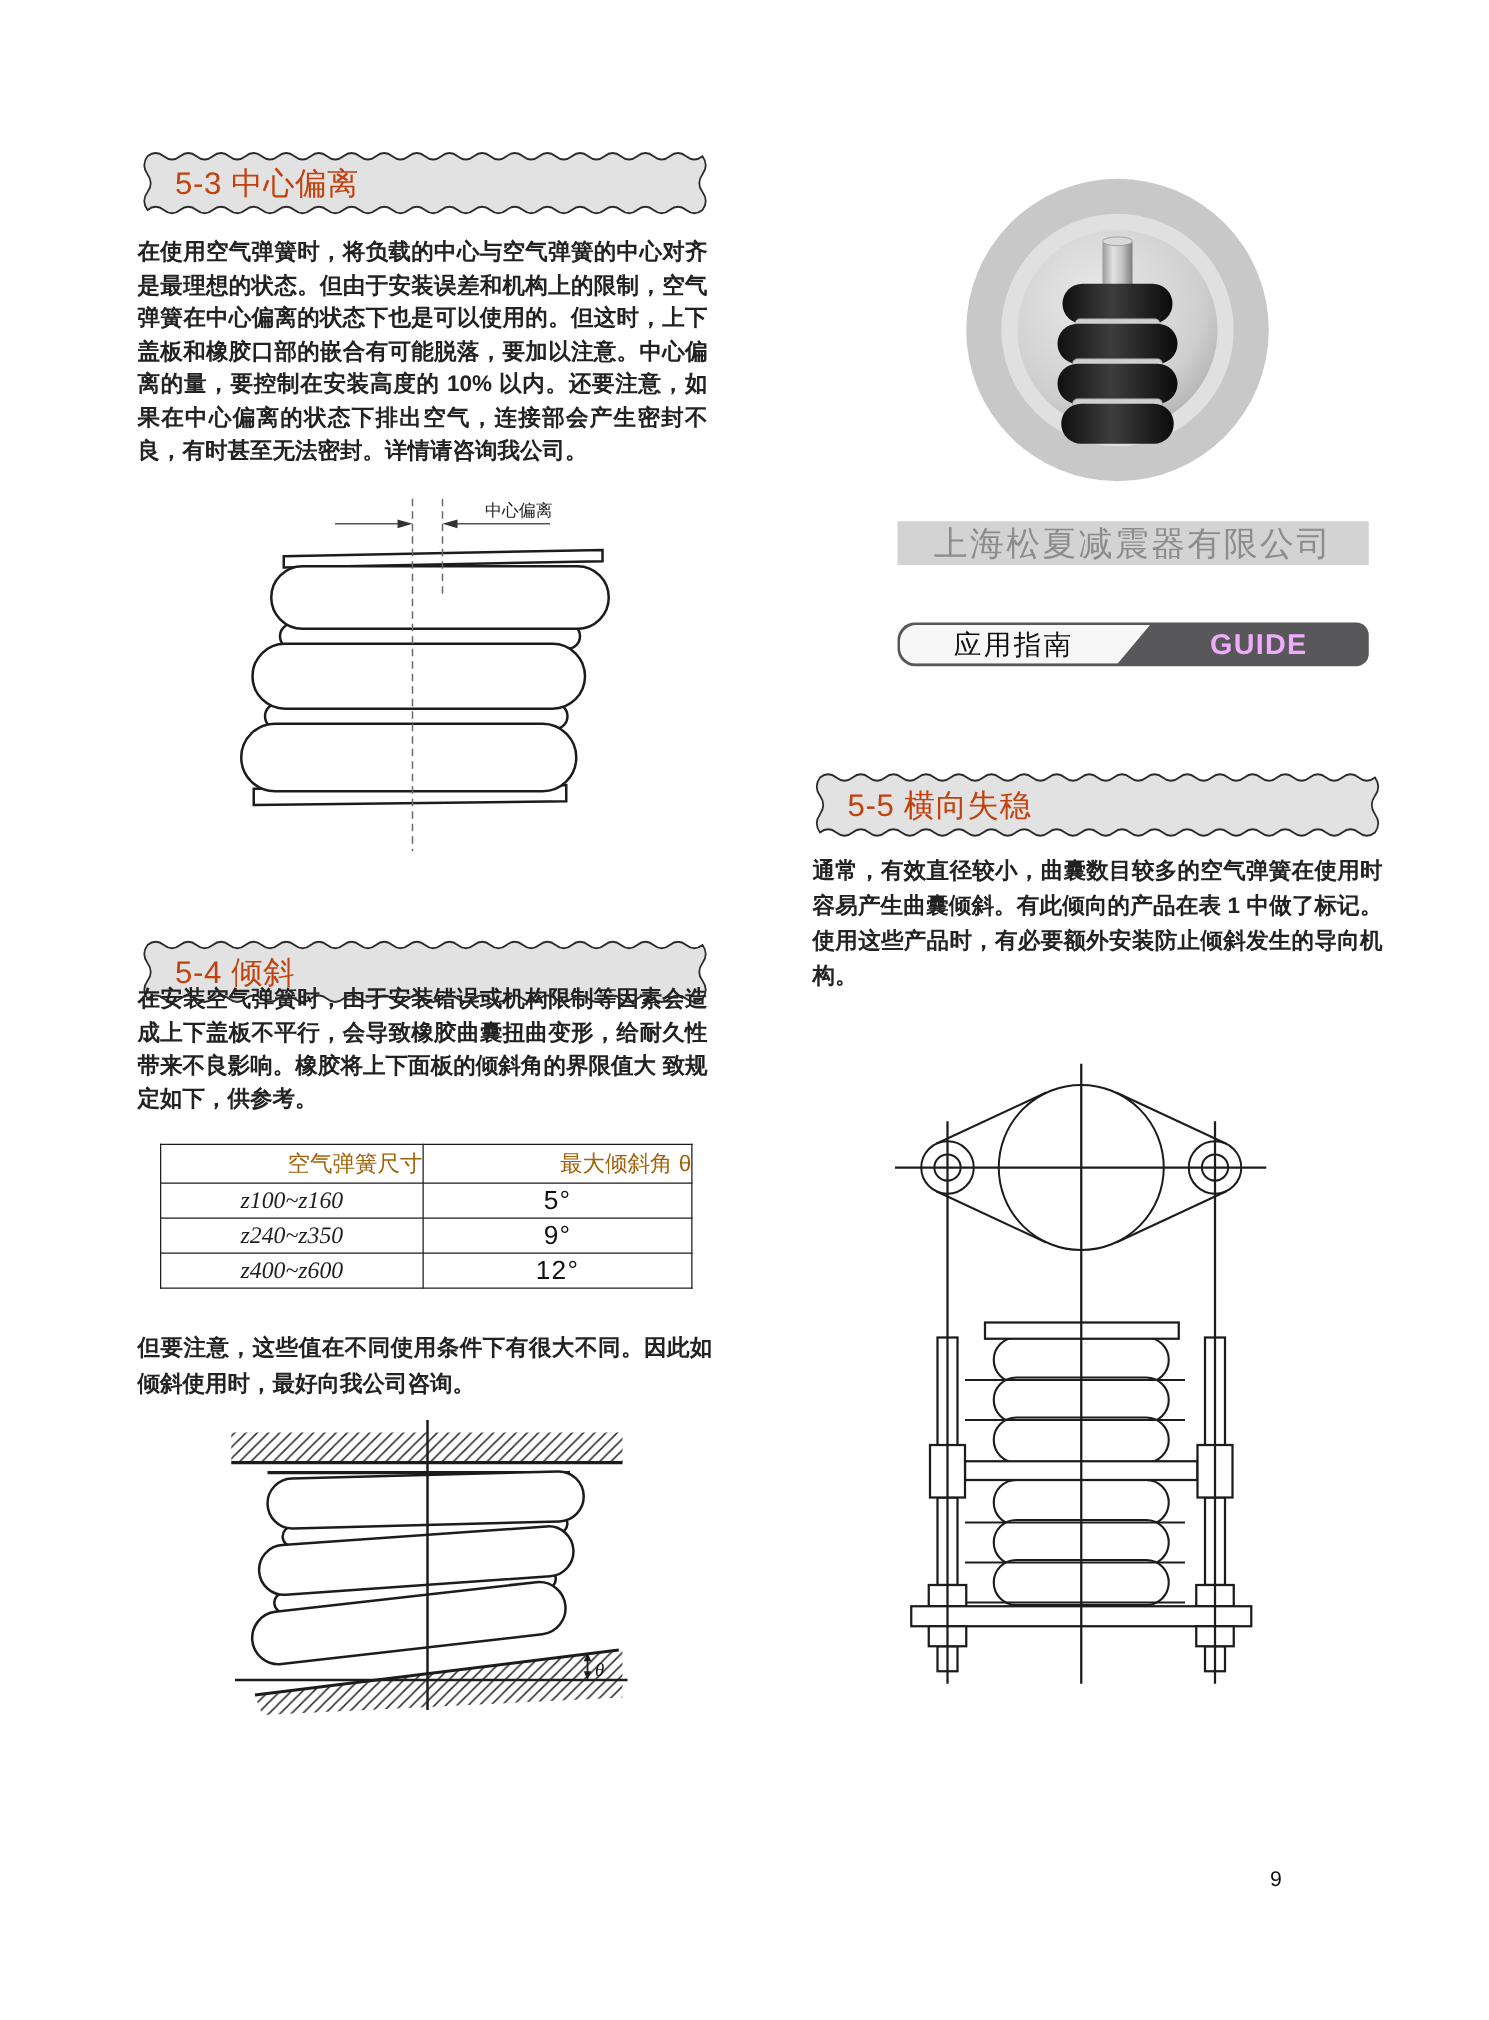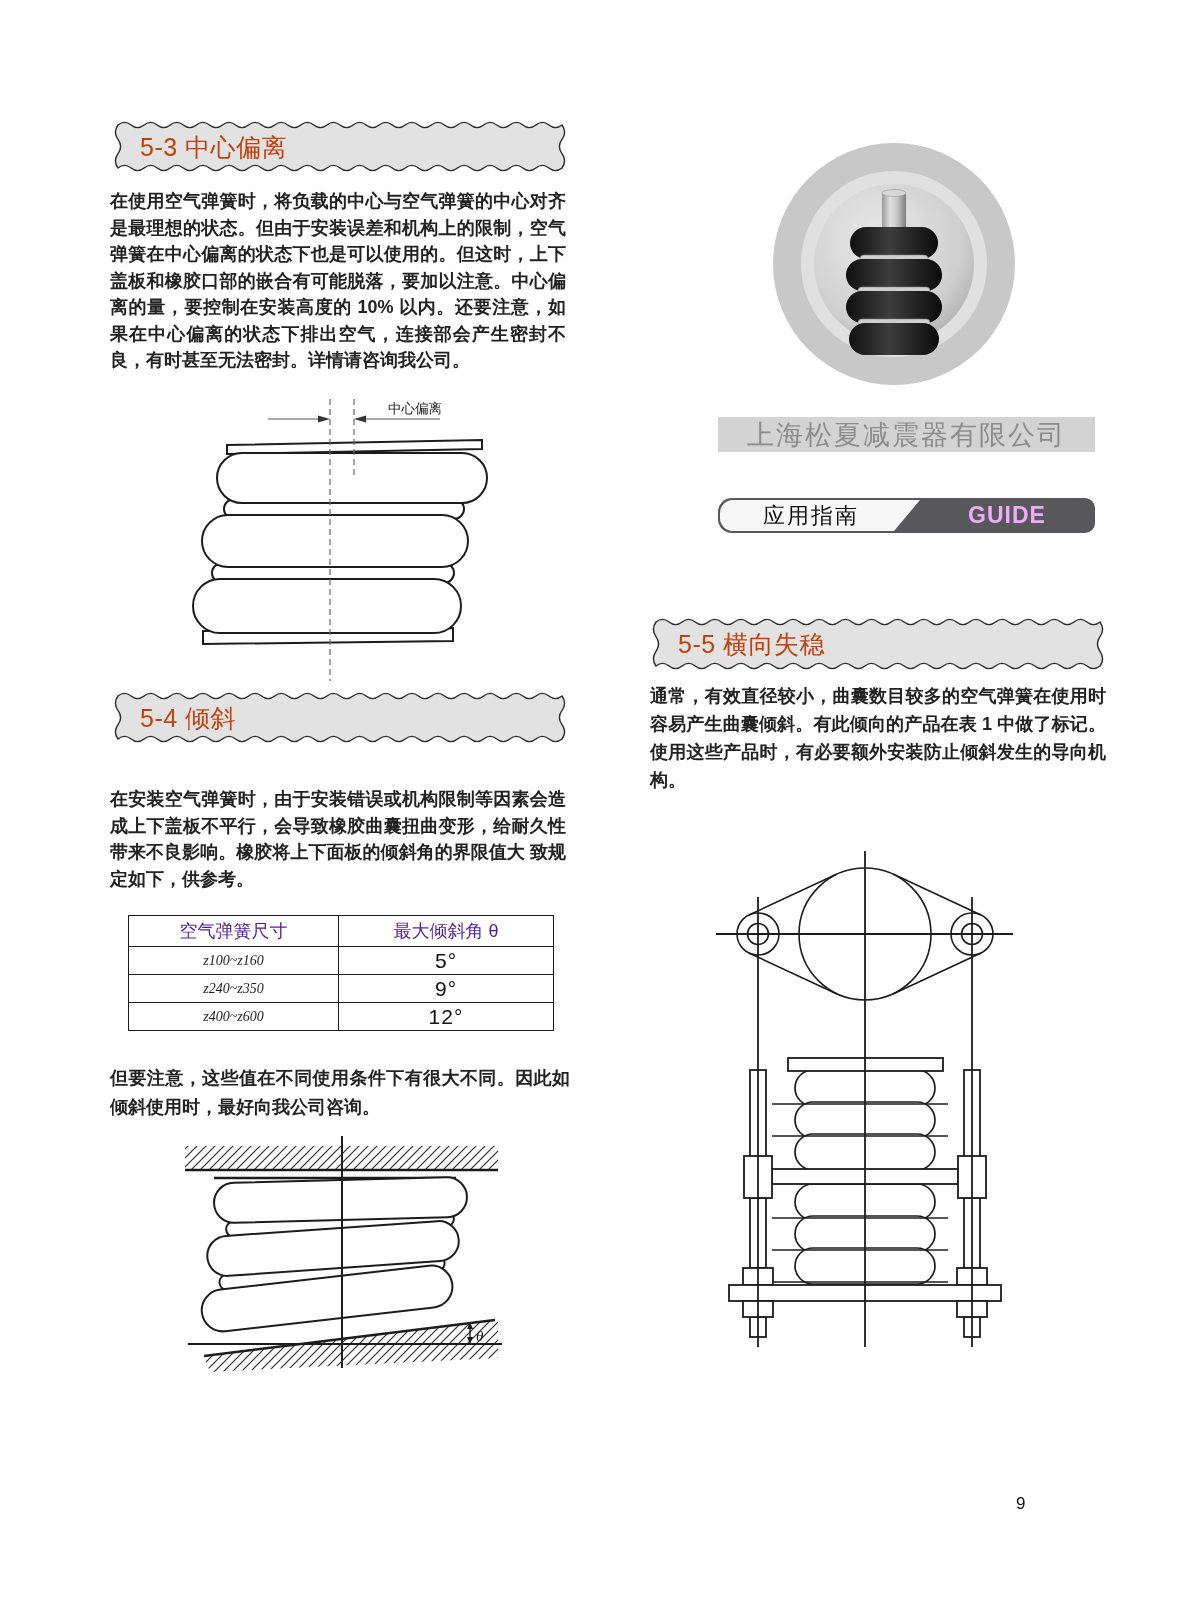--- a/index.html
+++ b/index.html
@@ -11,23 +11,23 @@
   .wavy-box svg{position:absolute;left:0;top:0;overflow:visible;}
   .wavy-box .t{position:absolute;left:26px;top:50%;transform:translateY(-50%);
                font-size:25px;color:#c2410c;white-space:nowrap;letter-spacing:0.5px;}
   
   .para{position:absolute;font-size:18px;line-height:26.5px;text-align:justify;color:#222;font-weight:bold;}
   .para.lh28{line-height:28px;}
   .para.lh29{line-height:29px;}
   
   .tbl{position:absolute;border-collapse:collapse;table-layout:fixed;}
   .tbl th,.tbl td{border:1.6px solid #1c1c1c;text-align:center;vertical-align:middle;padding:0;}
-  .tbl th{height:30px;font-size:18px;font-weight:normal;color:#4c1d95;}
+  .tbl th{height:30px;font-size:18px;font-weight:normal;color:#a16207;text-align:right;}
   .tbl td{height:27px;}
-  .tbl td.size{font-family:"Liberation Serif","DejaVu Serif",serif;font-style:italic;font-size:14px;}
+  .tbl td.size{font-family:"Liberation Serif","DejaVu Serif",serif;font-style:italic;font-size:19px;}
   .tbl td.ang{font-size:21px;letter-spacing:1px;color:#111;}
   
   .banner{position:absolute;display:flex;align-items:center;justify-content:center;}
   .banner1{background:#d3d3d3;border-radius:0;}
   .banner1 .txt{font-size:27px;color:#8c8c8c;letter-spacing:2px;}
   .banner2{background:#595959;border-radius:9px;}
   .banner2 .txt{font-size:19px;color:#ffffff;letter-spacing:1px;}
   .banner3{background:#58585a;border-radius:14px 10px 10px 14px;}
   .banner3 .white-seg{position:absolute;left:2px;top:2px;height:31px;width:200px;background:#f7f7f7;
       clip-path:polygon(0 0,100% 0,calc(100% - 26px) 100%,0 100%);border-radius:13px 0 0 13px;}
@@ -67,21 +67,21 @@
     <line x1="180" y1="14" x2="180" y2="296" stroke="#6a6a6a" stroke-width="1.2" stroke-dasharray="6 4"></line>
     <line x1="204" y1="14" x2="204" y2="90" stroke="#6a6a6a" stroke-width="1.2" stroke-dasharray="6 4"></line>
 
     <line x1="118" y1="34" x2="177" y2="34" stroke="#555" stroke-width="1.2"></line>
     <polygon points="180,34 168,30.5 168,37.5" fill="#333"></polygon>
     <line x1="207" y1="34" x2="290" y2="34" stroke="#555" stroke-width="1.2"></line>
     <polygon points="204,34 216,30.5 216,37.5" fill="#333"></polygon>
     <text x="238" y="28" font-size="13.5" fill="#222">中心偏离</text>
   </svg>
 
-  <div class="wavy-box" style="left:114px;top:692px;width:452px;height:51px;">
+  <div class="wavy-box" style="left:114px;top:752px;width:452px;height:51px;">
     <svg width="452" height="51" viewBox="0 0 452 51">
         <path fill="#e2e2e2" stroke="#2b2b2b" stroke-width="1.4" d="M 4 4 q 6.529411764705882 -5.2 13.058823529411764 0 q 6.529411764705882 5.2 13.058823529411764 0 q 6.529411764705882 -5.2 13.058823529411764 0 q 6.529411764705882 5.2 13.058823529411764 0 q 6.529411764705882 -5.2 13.058823529411764 0 q 6.529411764705882 5.2 13.058823529411764 0 q 6.529411764705882 -5.2 13.058823529411764 0 q 6.529411764705882 5.2 13.058823529411764 0 q 6.529411764705882 -5.2 13.058823529411764 0 q 6.529411764705882 5.2 13.058823529411764 0 q 6.529411764705882 -5.2 13.058823529411764 0 q 6.529411764705882 5.2 13.058823529411764 0 q 6.529411764705882 -5.2 13.058823529411764 0 q 6.529411764705882 5.2 13.058823529411764 0 q 6.529411764705882 -5.2 13.058823529411764 0 q 6.529411764705882 5.2 13.058823529411764 0 q 6.529411764705882 -5.2 13.058823529411764 0 q 6.529411764705882 5.2 13.058823529411764 0 q 6.529411764705882 -5.2 13.058823529411764 0 q 6.529411764705882 5.2 13.058823529411764 0 q 6.529411764705882 -5.2 13.058823529411764 0 q 6.529411764705882 5.2 13.058823529411764 0 q 6.529411764705882 -5.2 13.058823529411764 0 q 6.529411764705882 5.2 13.058823529411764 0 q 6.529411764705882 -5.2 13.058823529411764 0 q 6.529411764705882 5.2 13.058823529411764 0 q 6.529411764705882 -5.2 13.058823529411764 0 q 6.529411764705882 5.2 13.058823529411764 0 q 6.529411764705882 -5.2 13.058823529411764 0 q 6.529411764705882 5.2 13.058823529411764 0 q 6.529411764705882 -5.2 13.058823529411764 0 q 6.529411764705882 5.2 13.058823529411764 0 q 6.529411764705882 -5.2 13.058823529411764 0 q 6.529411764705882 5.2 13.058823529411764 0 q 5.2 7.166666666666667 0 14.333333333333334 q -5.2 7.166666666666667 0 14.333333333333334 q 5.2 7.166666666666667 0 14.333333333333334 q -6.529411764705882 5.2 -13.058823529411764 0 q -6.529411764705882 -5.2 -13.058823529411764 0 q -6.529411764705882 5.2 -13.058823529411764 0 q -6.529411764705882 -5.2 -13.058823529411764 0 q -6.529411764705882 5.2 -13.058823529411764 0 q -6.529411764705882 -5.2 -13.058823529411764 0 q -6.529411764705882 5.2 -13.058823529411764 0 q -6.529411764705882 -5.2 -13.058823529411764 0 q -6.529411764705882 5.2 -13.058823529411764 0 q -6.529411764705882 -5.2 -13.058823529411764 0 q -6.529411764705882 5.2 -13.058823529411764 0 q -6.529411764705882 -5.2 -13.058823529411764 0 q -6.529411764705882 5.2 -13.058823529411764 0 q -6.529411764705882 -5.2 -13.058823529411764 0 q -6.529411764705882 5.2 -13.058823529411764 0 q -6.529411764705882 -5.2 -13.058823529411764 0 q -6.529411764705882 5.2 -13.058823529411764 0 q -6.529411764705882 -5.2 -13.058823529411764 0 q -6.529411764705882 5.2 -13.058823529411764 0 q -6.529411764705882 -5.2 -13.058823529411764 0 q -6.529411764705882 5.2 -13.058823529411764 0 q -6.529411764705882 -5.2 -13.058823529411764 0 q -6.529411764705882 5.2 -13.058823529411764 0 q -6.529411764705882 -5.2 -13.058823529411764 0 q -6.529411764705882 5.2 -13.058823529411764 0 q -6.529411764705882 -5.2 -13.058823529411764 0 q -6.529411764705882 5.2 -13.058823529411764 0 q -6.529411764705882 -5.2 -13.058823529411764 0 q -6.529411764705882 5.2 -13.058823529411764 0 q -6.529411764705882 -5.2 -13.058823529411764 0 q -6.529411764705882 5.2 -13.058823529411764 0 q -6.529411764705882 -5.2 -13.058823529411764 0 q -6.529411764705882 5.2 -13.058823529411764 0 q -6.529411764705882 -5.2 -13.058823529411764 0 q -5.2 -7.166666666666667 0 -14.333333333333334 q 5.2 -7.166666666666667 0 -14.333333333333334 q -5.2 -7.166666666666667 0 -14.333333333333334 Z"></path>
       </svg>
     <span class="t">5-4 倾斜</span>
   </div>
 
   <div class="para" style="left:110px;top:786px;width:456px;">在安装空气弹簧时，由于安装错误或机构限制等因素会造成上下盖板不平行，会导致橡胶曲囊扭曲变形，给耐久性带来不良影响。橡胶将上下面板的倾斜角的界限值大 致规定如下，供参考。</div>
 
   <table class="tbl" style="left:128px;top:915px;width:425px;">
     <colgroup>

